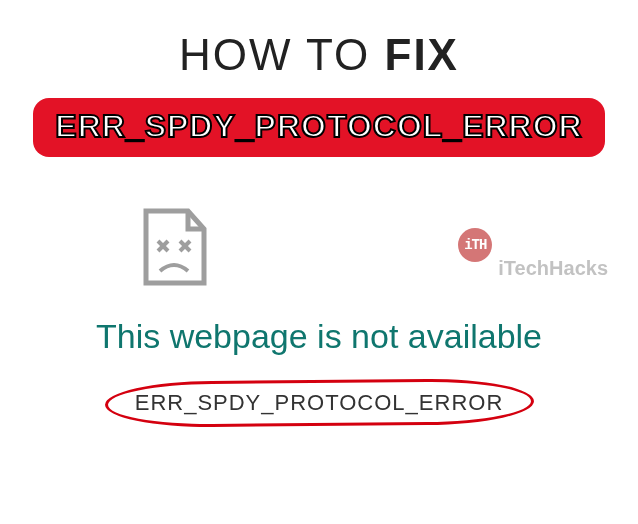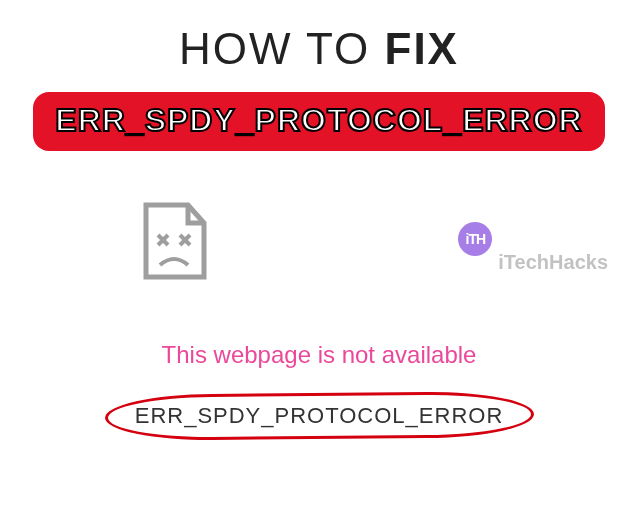--- a/index.html
+++ b/index.html
@@ -10,21 +10,21 @@
       font-family: Arial, Helvetica, sans-serif;
       position: relative;
       overflow: hidden;
     }
     .container {
       width: 100%;
       height: 100%;
       display: flex;
       flex-direction: column;
       align-items: center;
-      padding-top: 24px;
+      padding-top: 30px;
     }
     .headline {
       font-size: 44px;
       color: #222;
       letter-spacing: 2px;
       font-weight: 300;
       text-align: center;
     }
     .headline .thin { font-weight: 300; }
     .headline .bold { font-weight: 800; }
@@ -60,39 +60,39 @@
       top: 2px;
       display: flex;
       align-items: center;
       gap: 6px;
       opacity: 0.6;
     }
     .watermark-circle {
       width: 34px;
       height: 34px;
       border-radius: 50%;
-      background: #6d28d9;
+      background: #b91c1c;
       color: #ffffff;
       font-weight: 800;
       font-size: 14px;
       display: flex;
       align-items: center;
       justify-content: center;
       letter-spacing: -1px;
+      font-family: Liberation Mono, monospace;
     }
     .watermark-text {
       color: #9a9a9a;
       font-size: 20px;
       font-weight: 600;
       margin-top: 48px;
     }
     .message {
-      margin-top: 30px;
-      font-size: 24px;
-      color: #ec4899;
+      font-size: 34px;
+      color: #0f766e;
       font-weight: 400;
       text-align: center;
     }
     .error-code-wrap {
       margin-top: 28px;
       position: relative;
       display: inline-block;
       padding: 6px 24px;
     }
     .error-code-text {

